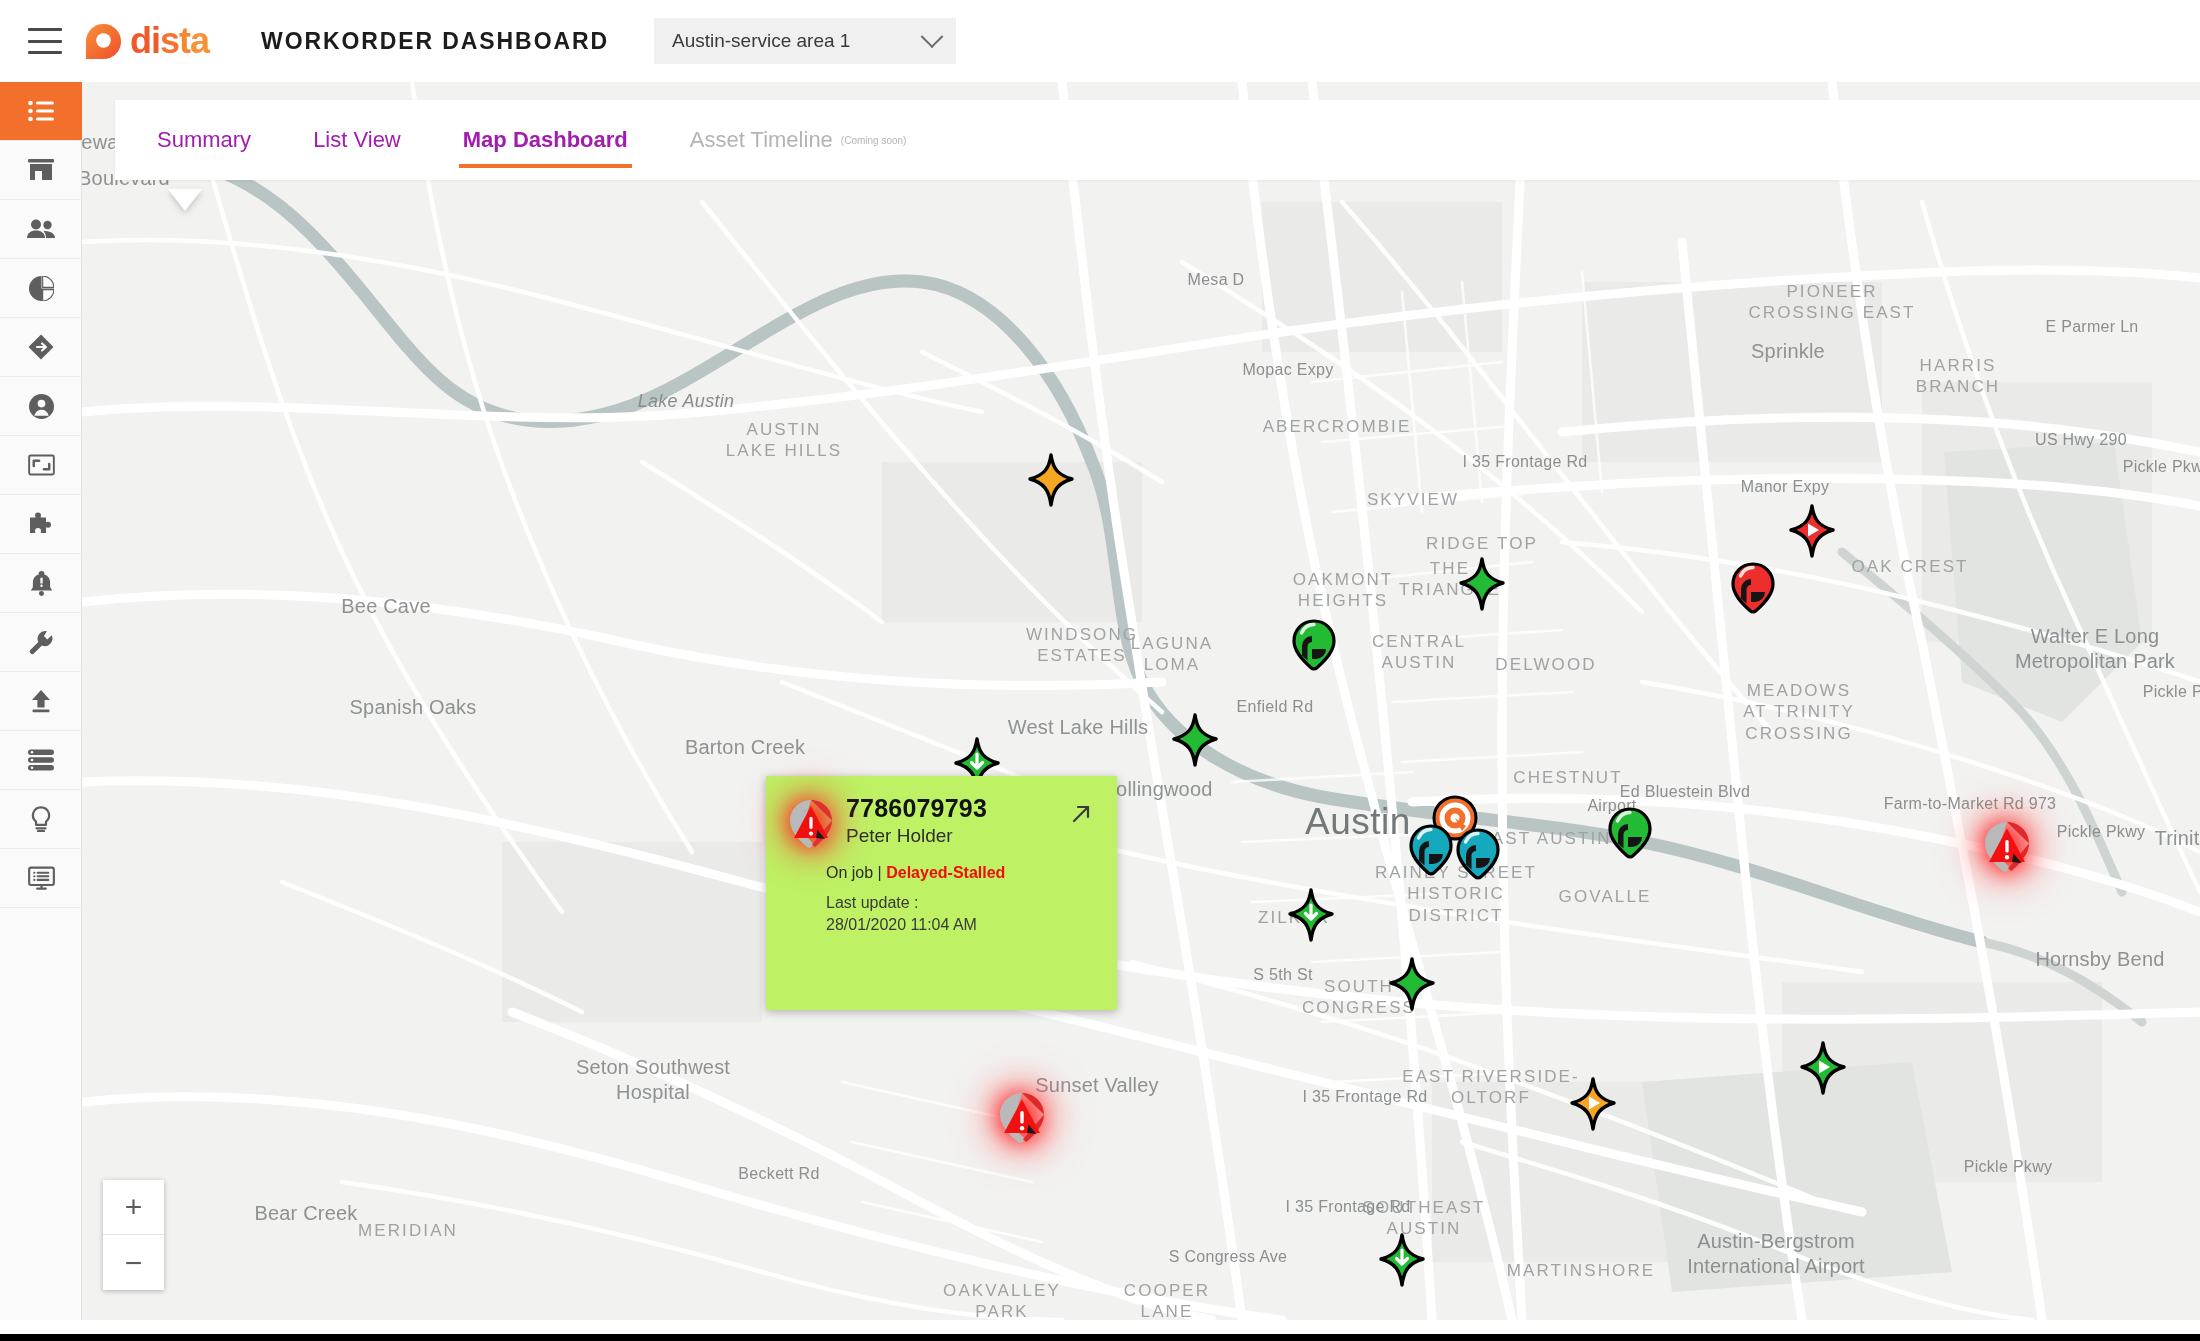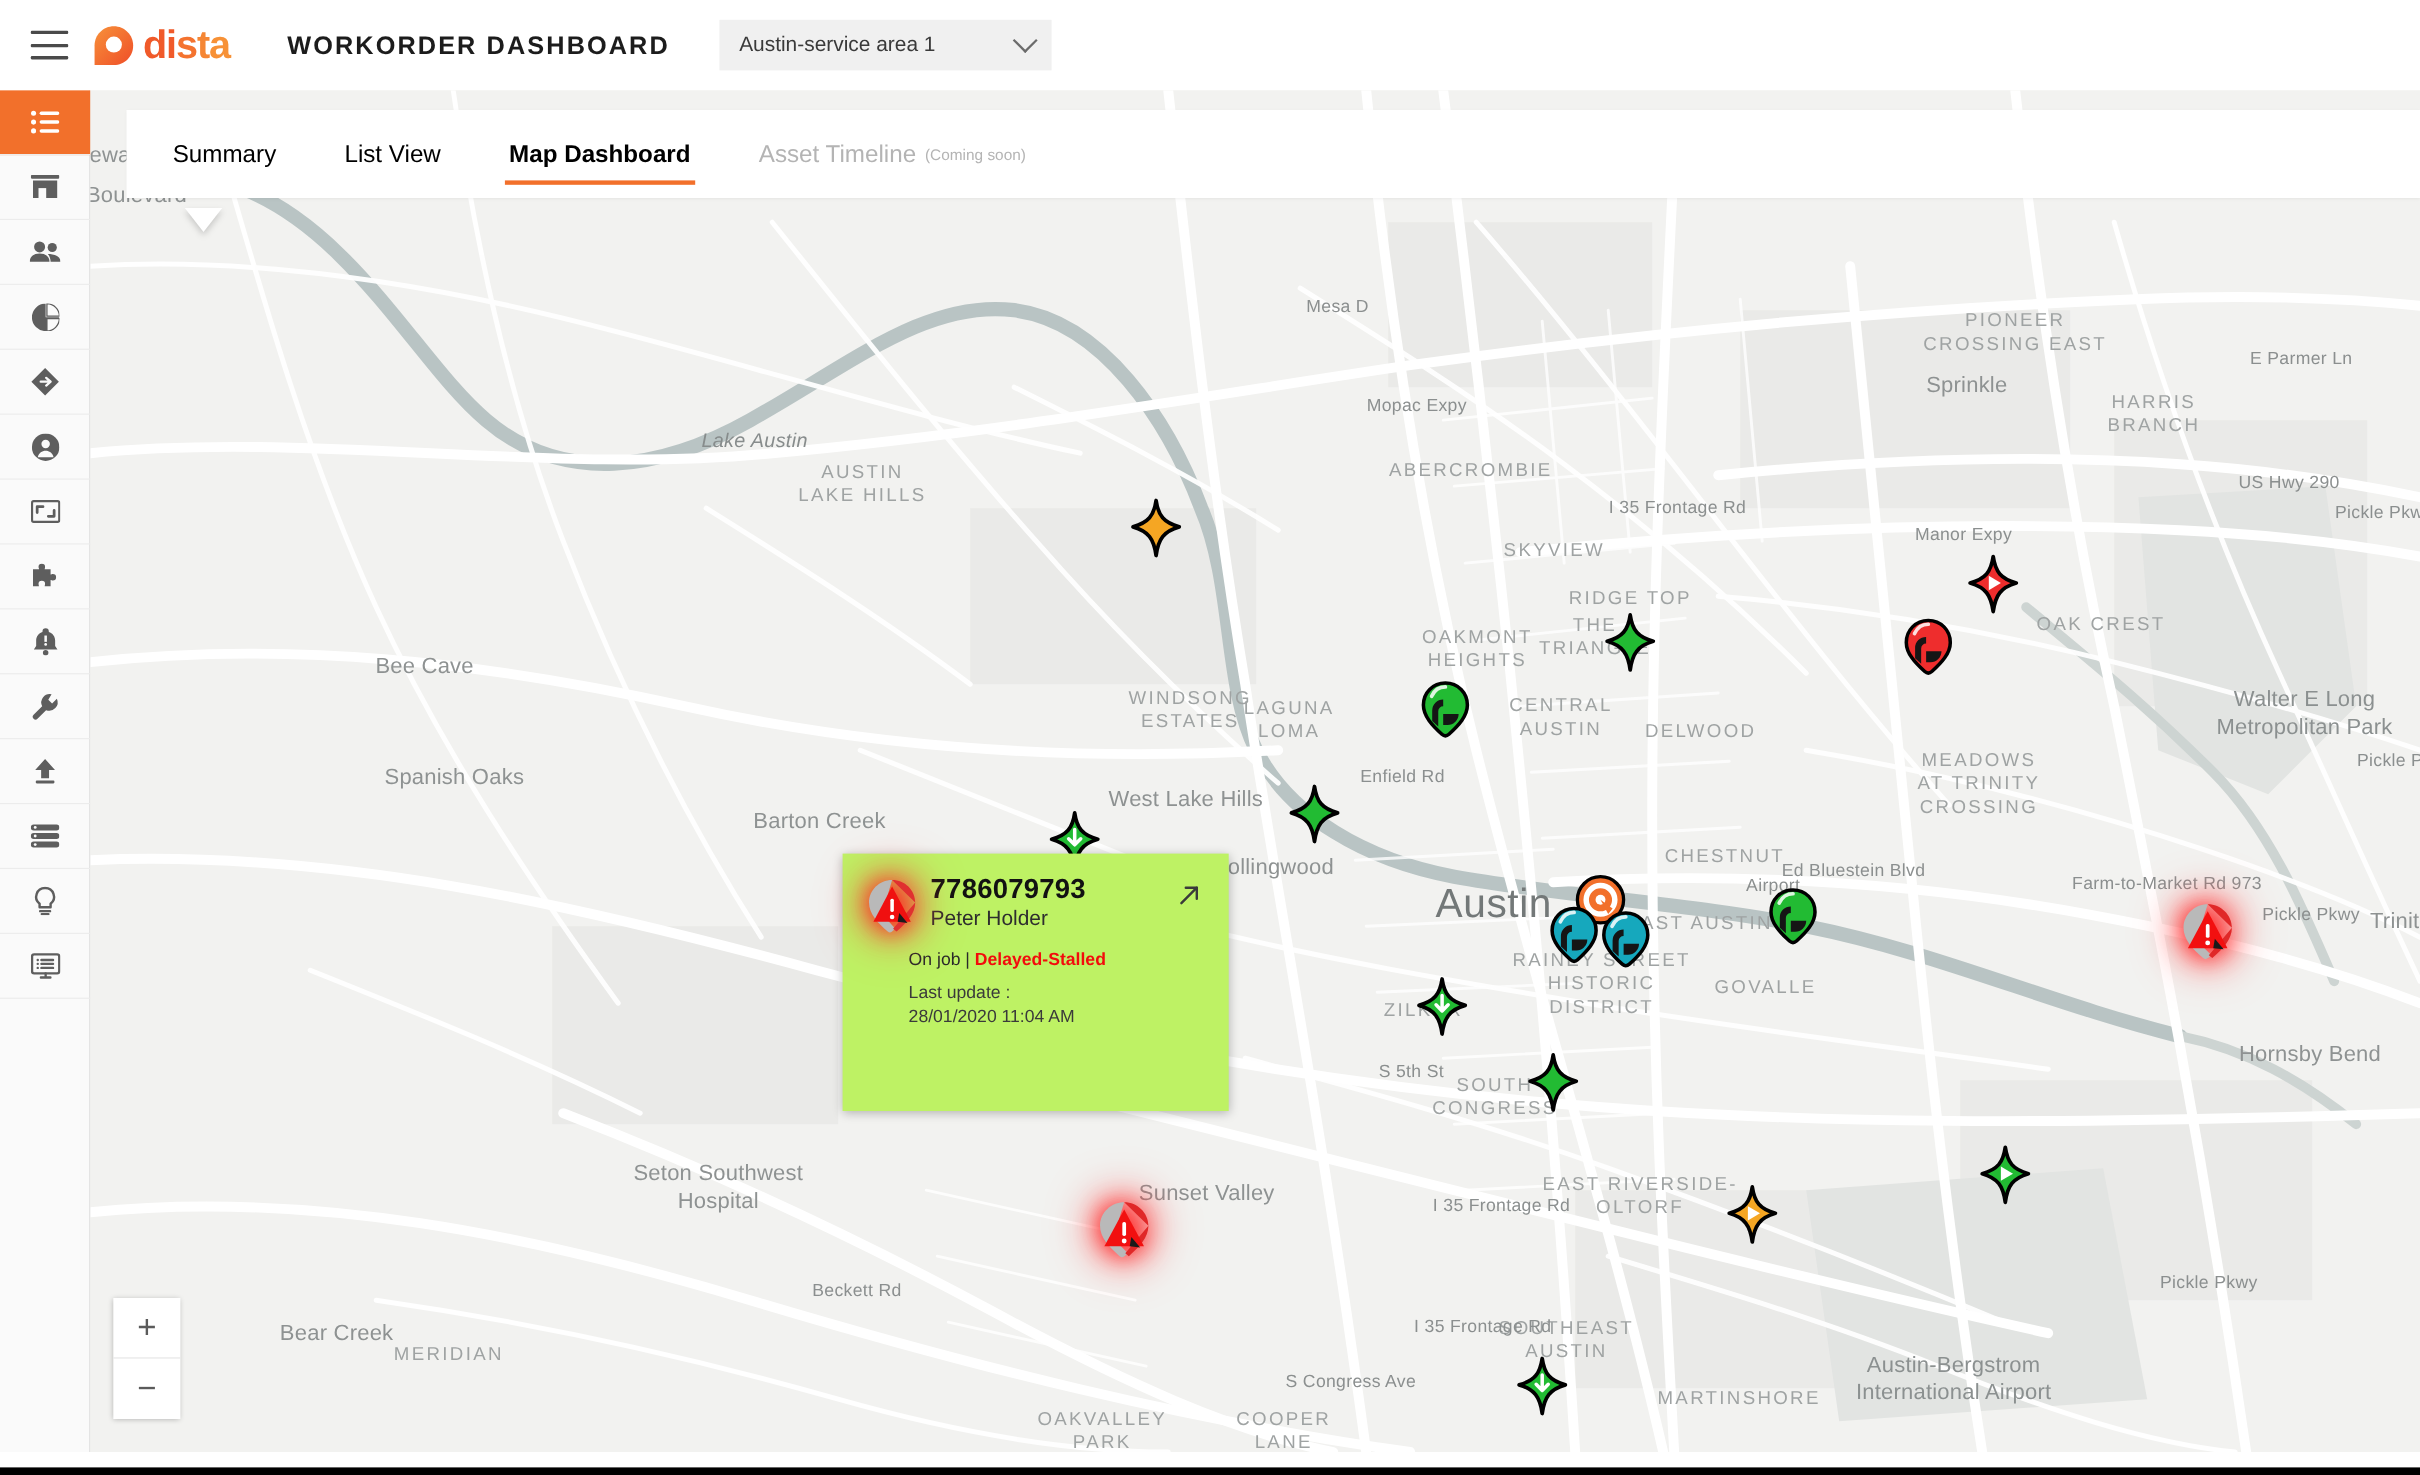--- a/index.html
+++ b/index.html
@@ -68,30 +68,30 @@
   .mlabel.water { font-style: italic; color: #878c8c; letter-spacing: .3px; font-size: 18px; }
   .mlabel.park { font-size: 20px; color: #8b9090; letter-spacing: .2px; }
 
   
   .tabbar {
     position: absolute; top: 100px; left: 115px; width: 2085px; height: 80px;
     background: #ffffff; display: flex; align-items: center; z-index: 20;
     box-shadow: 0 1px 3px rgba(0,0,0,.06);
   }
   .tab {
-    font-size: 22px; color: #000000; cursor: pointer; position: relative;
+    font-size: 22px; color: #a21caf; cursor: pointer; position: relative;
     height: 80px; display: flex; align-items: center; padding: 0 4px;
   }
   .tab.active { font-weight: bold; }
   .tab.active::after {
     content: ""; position: absolute; left: 0; right: 0; bottom: 12px;
     height: 4px; background: #f2702b;
   }
   .tab.disabled { color: #b4b4b4; cursor: default; }
-  .tab .soon { font-size: 14px; color: #b4b4b4; margin-left: 8px; }
+  .tab .soon { font-size: 10px; color: #b4b4b4; margin-left: 8px; }
 
   
   .marker { position: absolute; transform: translate(-50%,-50%); cursor: pointer; }
   .marker svg { display: block; overflow: visible; }
   .glow { filter: drop-shadow(0 0 11px #ff1a1a) drop-shadow(0 0 20px #ff3b3b); }
 
   
   .popup {
     position: absolute; left: 766px; top: 776px; width: 351px; height: 234px;
     background: #bef264; box-shadow: 0 2px 9px rgba(0,0,0,.28); z-index: 30;

